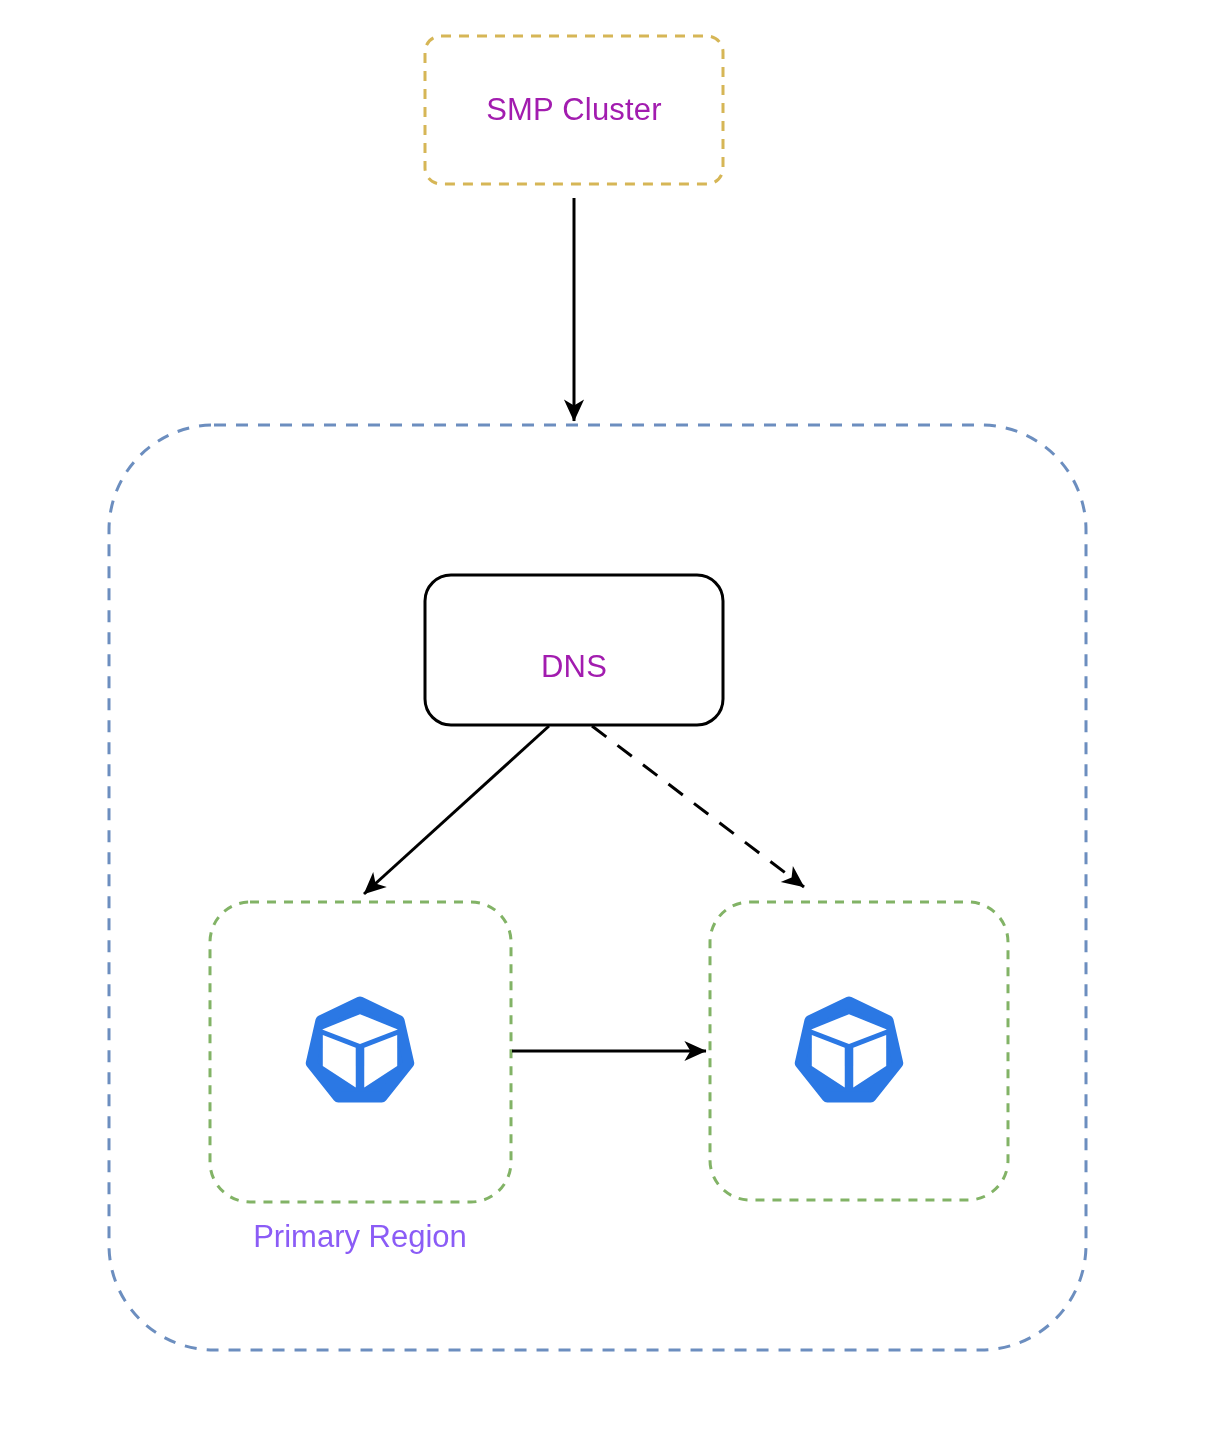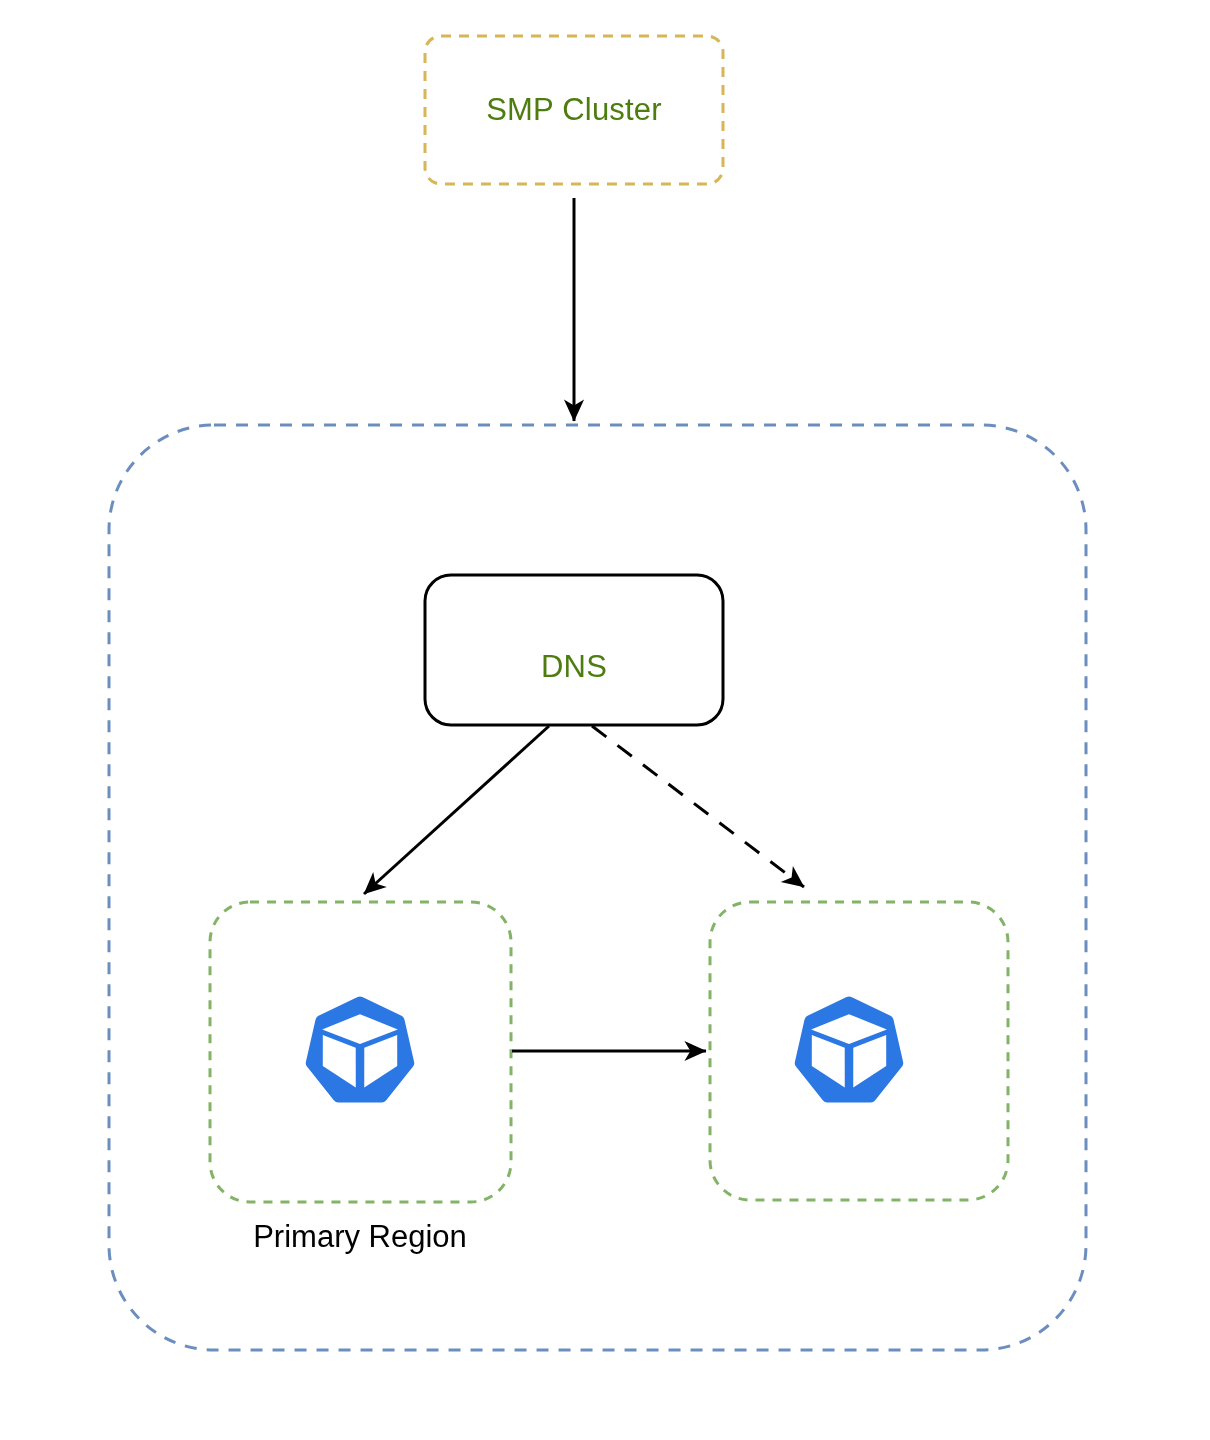--- a/index.html
+++ b/index.html
@@ -21,34 +21,34 @@
     top: 0;
   }
   .node-label {
     position: absolute;
     display: flex;
     align-items: center;
     justify-content: center;
     text-align: center;
     font-size: 31px;
     line-height: 1.2;
-    color: #4d7c0f;
+    color: #a21caf;
     letter-spacing: 0.2px;
   }
   .smp-label   { left: 425px; top: 36px;  width: 298px; height: 148px; }
   .dns-label   { left: 425px; top: 575px; width: 298px; height: 184px; }
   .region-caption {
     position: absolute;
     width: 360px;
     height: 50px;
     display: flex;
     align-items: center;
     justify-content: center;
     font-size: 31px;
-    color: #000000;
+    color: #8b5cf6;
   }
   .primary-caption   { left: 180px; top: 1212px; }
   .secondary-caption { left: 679px; top: 1212px; }
   .cluster-icon {
     position: absolute;
     width: 122px;
     height: 122px;
   }
   .primary-icon   { left: 299px; top: 991px; }
   .secondary-icon { left: 788px; top: 991px; }

